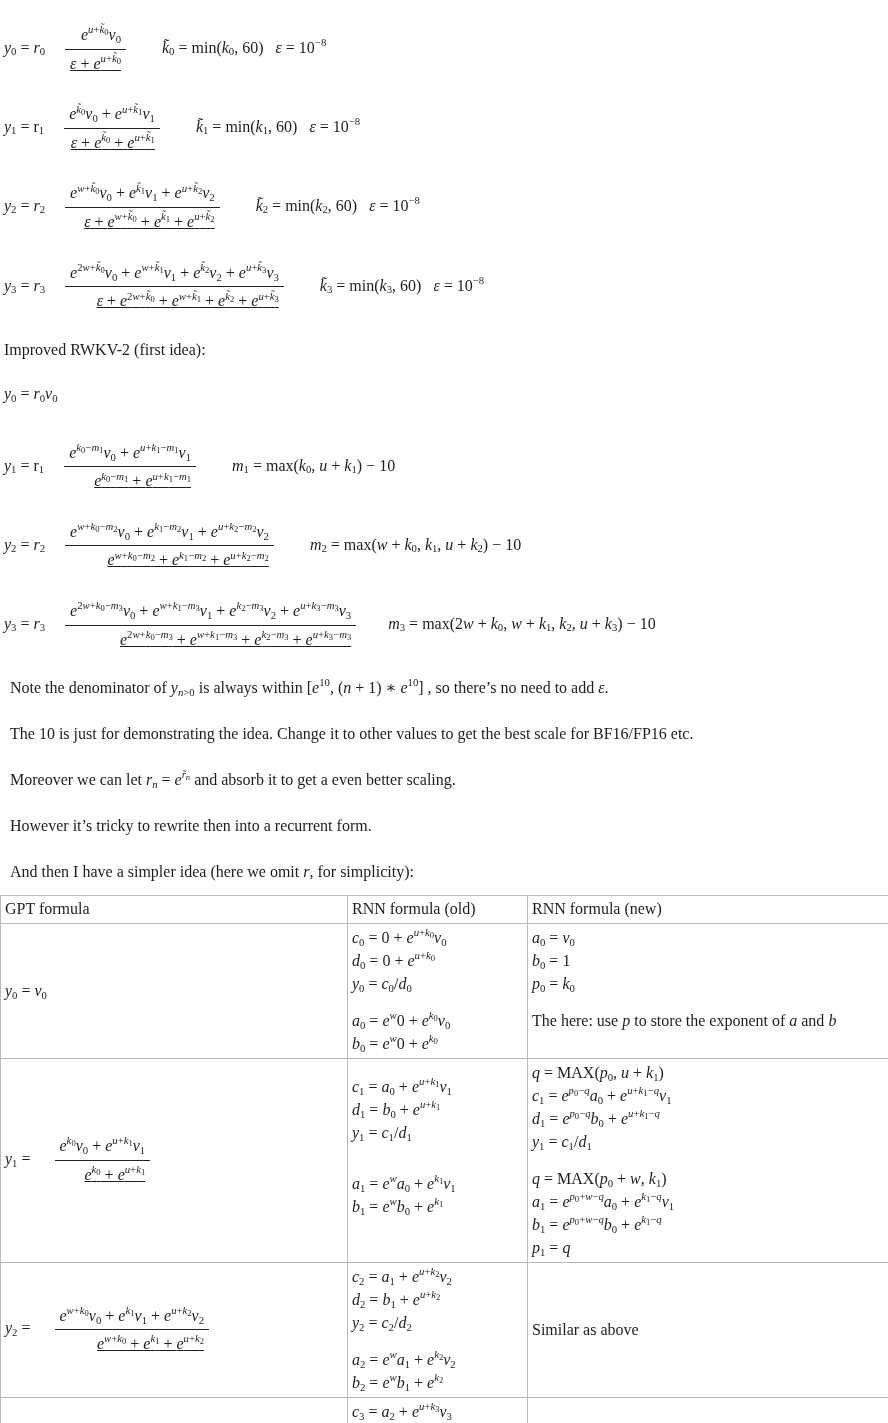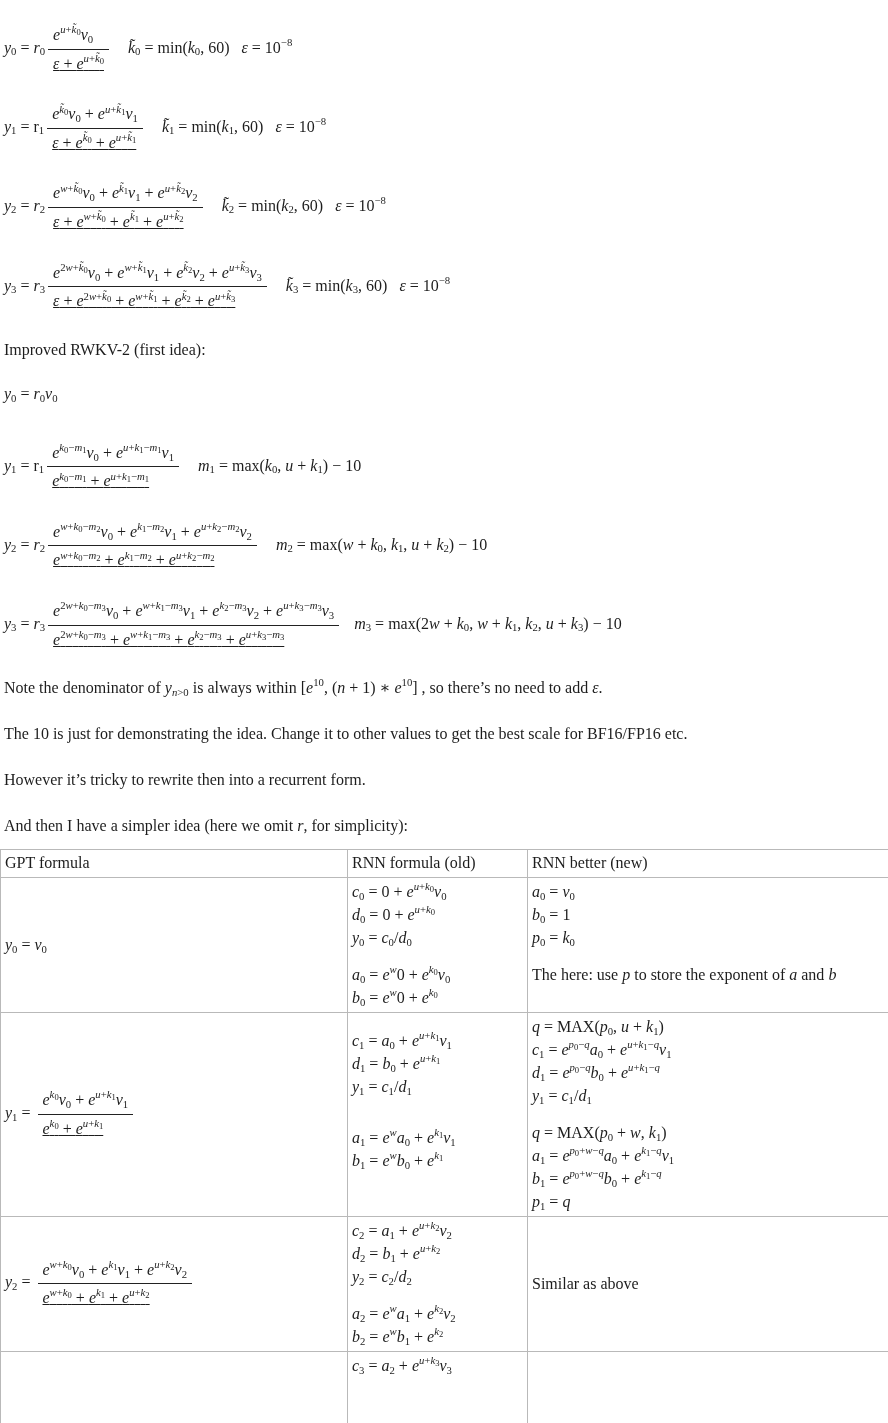--- a/index.html
+++ b/index.html
@@ -9,33 +9,33 @@
     color: #1d1d1d;
     font-family: "Liberation Serif", "DejaVu Serif", serif;
     font-size: 16px;
     overflow: hidden;
   }
   .content { padding: 3px 0 0 4px; }
 
   
   .doc-title { margin: 0 0 18px 0; line-height: 20px; }
   .doc-title.mid { margin-top: 26px; }
-  .para { margin: 26px 0 0 0; line-height: 20px; }
+  .para { margin: 26px 0 0 6px; line-height: 20px; }
   .para .m { white-space: nowrap; }
 
   
   .formula { margin: 20px 0 27px 0; line-height: 1.3; white-space: nowrap; }
   .formula.simple { margin: 24px 0 36px 0; }
   i { font-style: italic; }
   .rm { font-style: normal; }
   sup, sub { font-size: 67%; line-height: 0; }
   sub { vertical-align: -0.25em; }
   sup { vertical-align: 0.62em; }
   sup sub { vertical-align: -0.2em; font-size: 80%; }
-  .frac { display: inline-block; vertical-align: middle; text-align: left; margin: 0 3px; }
+  .frac { display: inline-block; vertical-align: middle; text-align: right; margin: 0 20px; }
   .frac .fn { display: block; padding: 1px 5px 3px 5px; line-height: 1.35; }
   .frac .fd { display: block; border-top: 1px solid #222222; padding: 3px 5px 1px 5px; line-height: 1.35; text-decoration: underline; }
 
   
   table.cmp {
     width: 888px;
     margin-top: 13px;
     border-collapse: collapse;
     table-layout: fixed;
   }
@@ -74,36 +74,37 @@
 
   <p class="doc-title mid">Improved RWKV-2 (first idea):</p>
 
   <div class="formula simple"><i>y</i><sub>0</sub> = <i>r</i><sub>0</sub><i>v</i><sub>0</sub></div>
   <div class="formula"><i>y</i><sub>1</sub> = <span class="rm">r</span><sub>1</sub><span class="frac"><span class="fn"><i>e</i><sup><i>k</i><sub>0</sub>−<i>m</i><sub>1</sub></sup><i>v</i><sub>0</sub> + <i>e</i><sup><i>u</i>+<i>k</i><sub>1</sub>−<i>m</i><sub>1</sub></sup><i>v</i><sub>1</sub></span><span class="fd"><i>e</i><sup><i>k</i><sub>0</sub>−<i>m</i><sub>1</sub></sup> + <i>e</i><sup><i>u</i>+<i>k</i><sub>1</sub>−<i>m</i><sub>1</sub></sup></span></span>&nbsp;&nbsp;&nbsp;&nbsp;<i>m</i><sub>1</sub> = <span class="rm">max</span>(<i>k</i><sub>0</sub>, <i>u</i> + <i>k</i><sub>1</sub>) − 10</div>
   <div class="formula"><i>y</i><sub>2</sub> = <i>r</i><sub>2</sub><span class="frac"><span class="fn"><i>e</i><sup><i>w</i>+<i>k</i><sub>0</sub>−<i>m</i><sub>2</sub></sup><i>v</i><sub>0</sub> + <i>e</i><sup><i>k</i><sub>1</sub>−<i>m</i><sub>2</sub></sup><i>v</i><sub>1</sub> + <i>e</i><sup><i>u</i>+<i>k</i><sub>2</sub>−<i>m</i><sub>2</sub></sup><i>v</i><sub>2</sub></span><span class="fd"><i>e</i><sup><i>w</i>+<i>k</i><sub>0</sub>−<i>m</i><sub>2</sub></sup> + <i>e</i><sup><i>k</i><sub>1</sub>−<i>m</i><sub>2</sub></sup> + <i>e</i><sup><i>u</i>+<i>k</i><sub>2</sub>−<i>m</i><sub>2</sub></sup></span></span>&nbsp;&nbsp;&nbsp;&nbsp;<i>m</i><sub>2</sub> = <span class="rm">max</span>(<i>w</i> + <i>k</i><sub>0</sub>, <i>k</i><sub>1</sub>, <i>u</i> + <i>k</i><sub>2</sub>) − 10</div>
   <div class="formula"><i>y</i><sub>3</sub> = <i>r</i><sub>3</sub><span class="frac"><span class="fn"><i>e</i><sup>2<i>w</i>+<i>k</i><sub>0</sub>−<i>m</i><sub>3</sub></sup><i>v</i><sub>0</sub> + <i>e</i><sup><i>w</i>+<i>k</i><sub>1</sub>−<i>m</i><sub>3</sub></sup><i>v</i><sub>1</sub> + <i>e</i><sup><i>k</i><sub>2</sub>−<i>m</i><sub>3</sub></sup><i>v</i><sub>2</sub> + <i>e</i><sup><i>u</i>+<i>k</i><sub>3</sub>−<i>m</i><sub>3</sub></sup><i>v</i><sub>3</sub></span><span class="fd"><i>e</i><sup>2<i>w</i>+<i>k</i><sub>0</sub>−<i>m</i><sub>3</sub></sup> + <i>e</i><sup><i>w</i>+<i>k</i><sub>1</sub>−<i>m</i><sub>3</sub></sup> + <i>e</i><sup><i>k</i><sub>2</sub>−<i>m</i><sub>3</sub></sup> + <i>e</i><sup><i>u</i>+<i>k</i><sub>3</sub>−<i>m</i><sub>3</sub></sup></span></span>&nbsp;&nbsp;&nbsp;<i>m</i><sub>3</sub> = <span class="rm">max</span>(2<i>w</i> + <i>k</i><sub>0</sub>, <i>w</i> + <i>k</i><sub>1</sub>, <i>k</i><sub>2</sub>, <i>u</i> + <i>k</i><sub>3</sub>) − 10</div>
 
   <p class="para"><span>Note the denominator of </span><span class="m"><i>y</i><sub><i>n</i>&gt;0</sub></span><span> is always within </span><span class="m">[<i>e</i><sup>10</sup>, (<i>n</i> + 1) ∗ <i>e</i><sup>10</sup>]</span><span> , so there’s no need to add </span><span class="m"><i>ε</i></span><span>.</span></p>
   <p class="para"><span>The 10 is just for demonstrating the idea. Change it to other values to get the best scale for BF16/FP16 etc.</span></p>
+  <p class="para"><span>Moreover we can let </span><span class="m"><i>r</i><sub><i>n</i></sub> = <i>e</i><sup><i>r̃</i><sub><i>n</i></sub></sup></span><span> and absorb it to get a even better scaling.</span></p>
   <p class="para"><span>However it’s tricky to rewrite then into a recurrent form.</span></p>
   <p class="para"><span>And then I have a simpler idea (here we omit </span><span class="m"><i>r</i></span><span>, for simplicity):</span></p>
 
 </div>
 
 <table class="cmp">
   <colgroup>
     <col class="c1">
       <col class="c2">
       <col class="c3">
   </colgroup>
   <thead>
     <tr>
       <th>GPT formula</th>
       <th>RNN formula (old)</th>
-      <th>RNN better (new)</th>
+      <th>RNN formula (new)</th>
     </tr>
   </thead>
   <tbody>
     <tr class="r0">
       <td class="gpt">
           <div class="fline"><span class="m"><i>y</i><sub>0</sub> = <i>v</i><sub>0</sub></span></div>
         </td>
       <td class="old">
           <div class="fline"><span class="m"><i>c</i><sub>0</sub> = 0 + <i>e</i><sup><i>u</i>+<i>k</i><sub>0</sub></sup><i>v</i><sub>0</sub></span></div>
           <div class="fline"><span class="m"><i>d</i><sub>0</sub> = 0 + <i>e</i><sup><i>u</i>+<i>k</i><sub>0</sub></sup></span></div>

